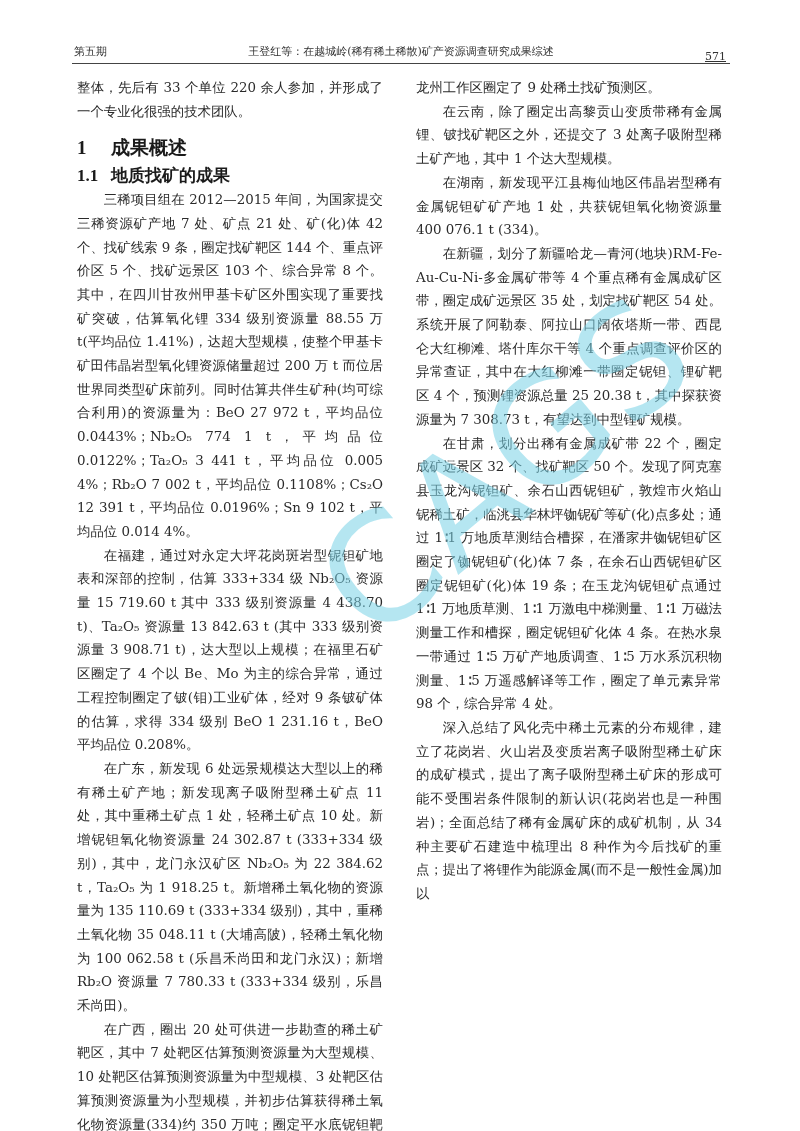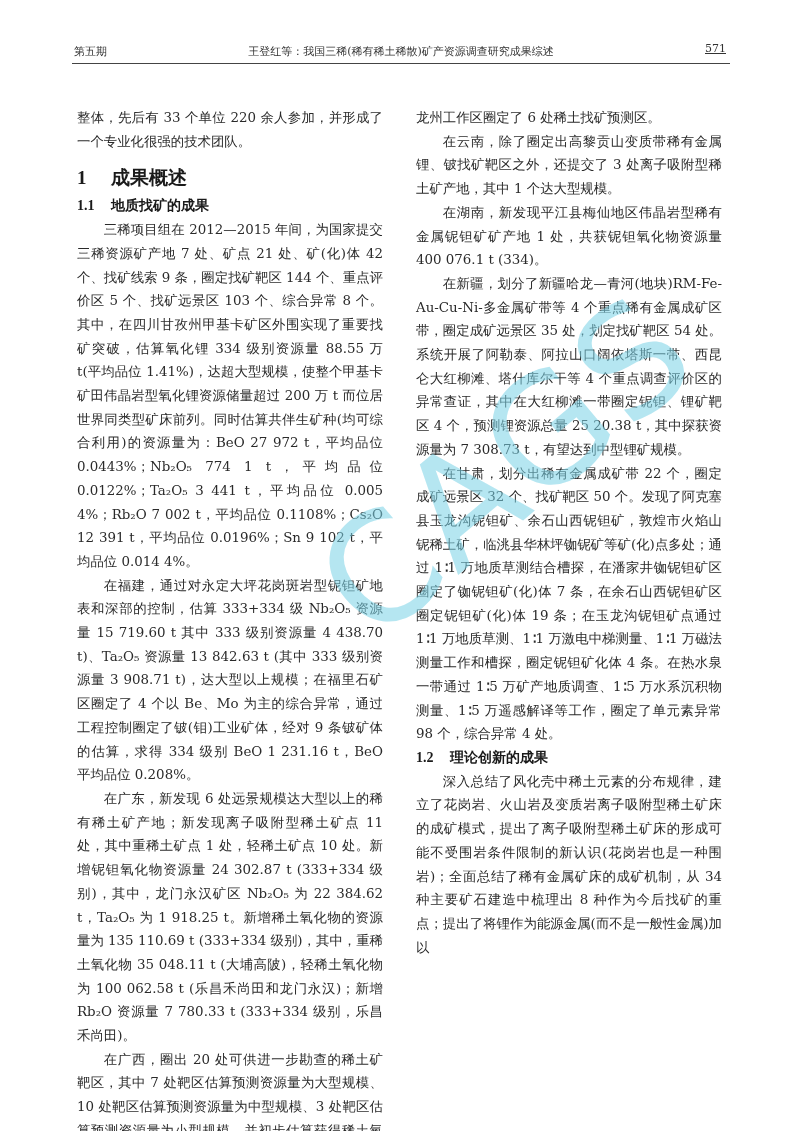--- a/index.html
+++ b/index.html
@@ -2,72 +2,69 @@
 <html><head>
 <meta charset="utf-8">
 <style>
   html, body { margin: 0; padding: 0; background: #ffffff; }
   body { width: 800px; height: 1131px; position: relative; overflow: hidden;
          font-family: "DejaVu Serif", "Liberation Serif", serif; color: #2a2a2a; }
   .header { position: absolute; left: 72px; top: 41px; width: 658px; height: 22px;
             font-size: 11px; color: #333; }
   .header .left { position: absolute; left: 2px; top: 3px; }
   .header .center { position: absolute; left: 0; right: 0; top: 3px; text-align: center; }
-  .header .right { position: absolute; right: 4px; top: 1px; text-decoration: underline; }
+  .header .right { position: absolute; right: 4px; top: 9px; text-decoration: underline; }
   .header-rule { position: absolute; left: 72px; top: 63px; width: 658px; height: 0;
                  border-top: 1.5px solid #444; }
   .col { position: absolute; top: 76px; width: 306px; font-size: 13.4px; line-height: 23.7px;
          text-align: justify; text-justify: inter-character; }
   .col.left { left: 77px; }
   .col.right { left: 416px; }
   .col p { margin: 0; text-indent: 2em; }
-  .col p.noindent { text-indent: 0; margin-top: 30px; }
+  .col p.noindent { text-indent: 0; }
   h2.sec { margin: 14px 0 6px 0; font-size: 19px; line-height: 20px; font-weight: bold;
            font-family: "DejaVu Sans", "Liberation Sans", sans-serif; color: #1a1a1a; }
   h2.sec .num { display: inline-block; width: 34px; font-family: "Liberation Serif", serif; }
-  h3.sub { margin: 0; font-size: 14px; line-height: 23.7px; font-weight: bold;
+  h3.sub { margin: 0; font-size: 17px; line-height: 23.7px; font-weight: bold;
            font-family: "DejaVu Sans", "Liberation Sans", sans-serif; color: #1a1a1a; }
   h3.sub .num { display: inline-block; width: 34px; font-family: "Liberation Serif", serif; }
   .watermark { position: absolute; left: 440px; top: 470px; width: 10px; height: 10px; pointer-events: none; }
   .watermark span { position: absolute; font-family: "DejaVu Sans", sans-serif; font-size: 150px;
                     font-weight: normal; color: rgba(120, 210, 230, 0.55); white-space: nowrap;
                     transform: rotate(-40deg); transform-origin: center; left: -150px; top: -90px;
                     letter-spacing: 4px; }
 </style>
 </head>
 <body>
 
 <div class="header">
   <span class="left">第五期</span>
-  <span class="center">王登红等：我国三稀(稀有稀土稀散)矿产资源调查研究成果综述</span>
+  <span class="center">王登红等：在越城岭(稀有稀土稀散)矿产资源调查研究成果综述</span>
   <span class="right">571</span>
 </div>
 <div class="header-rule"></div>
 
 <div class="col left">
   <p class="noindent">整体，先后有 33 个单位 220 余人参加，并形成了一个专业化很强的技术团队。</p>
   <h2 class="sec">
     <span class="num">1</span><span>成果概述</span>
   </h2>
   <h3 class="sub">
     <span class="num">1.1</span><span>地质找矿的成果</span>
   </h3>
   <p>三稀项目组在 2012—2015 年间，为国家提交三稀资源矿产地 7 处、矿点 21 处、矿(化)体 42 个、找矿线索 9 条，圈定找矿靶区 144 个、重点评价区 5 个、找矿远景区 103 个、综合异常 8 个。其中，在四川甘孜州甲基卡矿区外围实现了重要找矿突破，估算氧化锂 334 级别资源量 88.55 万 t(平均品位 1.41%)，达超大型规模，使整个甲基卡矿田伟晶岩型氧化锂资源储量超过 200 万 t 而位居世界同类型矿床前列。同时估算共伴生矿种(均可综合利用)的资源量为：BeO 27 972 t，平均品位 0.0443%；Nb₂O₅ 774 1 t，平均品位 0.0122%；Ta₂O₅ 3 441 t，平均品位 0.005 4%；Rb₂O 7 002 t，平均品位 0.1108%；Cs₂O 12 391 t，平均品位 0.0196%；Sn 9 102 t，平均品位 0.014 4%。</p>
   <p>在福建，通过对永定大坪花岗斑岩型铌钽矿地表和深部的控制，估算 333+334 级 Nb₂O₅ 资源量 15 719.60 t 其中 333 级别资源量 4 438.70 t)、Ta₂O₅ 资源量 13 842.63 t (其中 333 级别资源量 3 908.71 t)，达大型以上规模；在福里石矿区圈定了 4 个以 Be、Mo 为主的综合异常，通过工程控制圈定了铍(钼)工业矿体，经对 9 条铍矿体的估算，求得 334 级别 BeO 1 231.16 t，BeO 平均品位 0.208%。</p>
   <p>在广东，新发现 6 处远景规模达大型以上的稀有稀土矿产地；新发现离子吸附型稀土矿点 11 处，其中重稀土矿点 1 处，轻稀土矿点 10 处。新增铌钽氧化物资源量 24 302.87 t (333+334 级别)，其中，龙门永汉矿区 Nb₂O₅ 为 22 384.62 t，Ta₂O₅ 为 1 918.25 t。新增稀土氧化物的资源量为 135 110.69 t (333+334 级别)，其中，重稀土氧化物 35 048.11 t (大埔高陂)，轻稀土氧化物为 100 062.58 t (乐昌禾尚田和龙门永汉)；新增 Rb₂O 资源量 7 780.33 t (333+334 级别，乐昌禾尚田)。</p>
   <p>在广西，圈出 20 处可供进一步勘查的稀土矿靶区，其中 7 处靶区估算预测资源量为大型规模、10 处靶区估算预测资源量为中型规模、3 处靶区估算预测资源量为小型规模，并初步估算获得稀土氧化物资源量(334)约 350 万吨；圈定平水底铌钽靶区、尖峰岭铍靶区 2 个稀有金属找矿靶区；在越城岭—猫儿山花岗岩体地区划分了茅安塘、咸水口、铜座、同禾—覃家塘、瓜里—梅溪 5 个稀有金属找矿预测区。以遥感异常为主，结合成矿地质条件，在钦州—防城港工作区圈定了 17 处稀土找矿预测区，凭祥—</p>
 </div>
 
 <div class="col right">
-  <p class="noindent">龙州工作区圈定了 6 处稀土找矿预测区。</p>
+  <p class="noindent">龙州工作区圈定了 9 处稀土找矿预测区。</p>
   <p>在云南，除了圈定出高黎贡山变质带稀有金属锂、铍找矿靶区之外，还提交了 3 处离子吸附型稀土矿产地，其中 1 个达大型规模。</p>
   <p>在湖南，新发现平江县梅仙地区伟晶岩型稀有金属铌钽矿矿产地 1 处，共获铌钽氧化物资源量 400 076.1 t (334)。</p>
   <p>在新疆，划分了新疆哈龙—青河(地块)RM-Fe-Au-Cu-Ni-多金属矿带等 4 个重点稀有金属成矿区带，圈定成矿远景区 35 处，划定找矿靶区 54 处。系统开展了阿勒泰、阿拉山口阔依塔斯一带、西昆仑大红柳滩、塔什库尔干等 4 个重点调查评价区的异常查证，其中在大红柳滩一带圈定铌钽、锂矿靶区 4 个，预测锂资源总量 25 20.38 t，其中探获资源量为 7 308.73 t，有望达到中型锂矿规模。</p>
   <p>在甘肃，划分出稀有金属成矿带 22 个，圈定成矿远景区 32 个、找矿靶区 50 个。发现了阿克塞县玉龙沟铌钽矿、余石山西铌钽矿，敦煌市火焰山铌稀土矿，临洮县华林坪铷铌矿等矿(化)点多处；通过 1∶1 万地质草测结合槽探，在潘家井铷铌钽矿区圈定了铷铌钽矿(化)体 7 条，在余石山西铌钽矿区圈定铌钽矿(化)体 19 条；在玉龙沟铌钽矿点通过 1∶1 万地质草测、1∶1 万激电中梯测量、1∶1 万磁法测量工作和槽探，圈定铌钽矿化体 4 条。在热水泉一带通过 1∶5 万矿产地质调查、1∶5 万水系沉积物测量、1∶5 万遥感解译等工作，圈定了单元素异常 98 个，综合异常 4 处。</p>
-  <h3 class="sub">
-    <span class="num">1.2</span><span>理论创新的成果</span>
-  </h3>
   <p>深入总结了风化壳中稀土元素的分布规律，建立了花岗岩、火山岩及变质岩离子吸附型稀土矿床的成矿模式，提出了离子吸附型稀土矿床的形成可能不受围岩条件限制的新认识(花岗岩也是一种围岩)；全面总结了稀有金属矿床的成矿机制，从 34 种主要矿石建造中梳理出 8 种作为今后找矿的重点；提出了将锂作为能源金属(而不是一般性金属)加以</p>
 </div>
 
 <div class="watermark">
   <span>CAGS</span>
 </div>
 
 </body></html>

